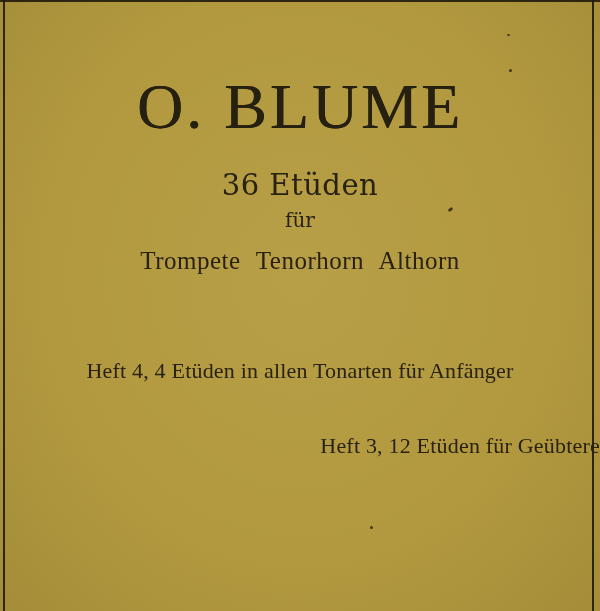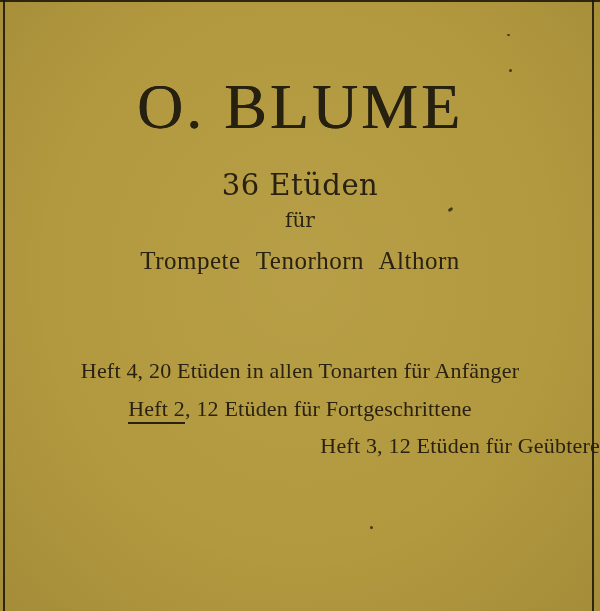--- a/index.html
+++ b/index.html
@@ -79,23 +79,22 @@
   <div class="rule rule-right"></div>
 
   <div class="textline composer">O. BLUME</div>
 
   <div class="textline work">36 Etüden</div>
 
   <div class="textline connector">für</div>
 
   <div class="textline instrumentation">Trompete Tenorhorn Althorn</div>
 
-  <div class="textline volume volume-1"><span>Heft 4</span><span>, 20 Etüden in allen Tonarten für Anfänger</span></div>
+  <div class="textline volume volume-1"><span>Heft 4</span><span>, 4 Etüden in allen Tonarten für Anfänger</span></div>
 
-  <div class="textline volume volume-2"><span class="underlined">Heft 2</span><span>, 12 Etüden für Fortgeschrittene</span></div>
 
   <div class="textline volume volume-3"><span>Heft 3</span><span>, 12 Etüden für Geübtere</span></div>
 
   <div class="speck speck-1"></div>
   <div class="speck speck-2"></div>
   <div class="speck speck-3"></div>
   <div class="speck speck-4"></div>
 
 </div>
 

